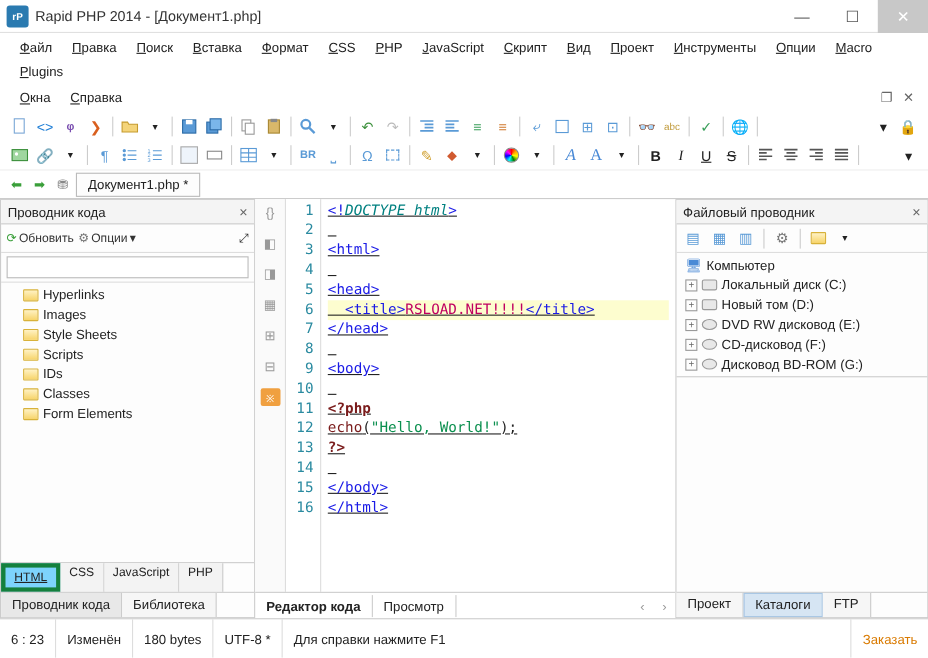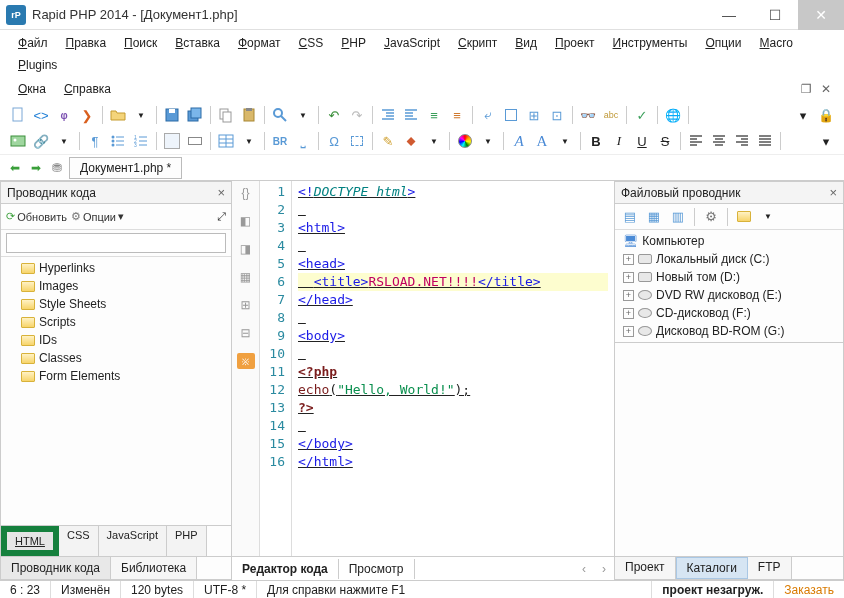--- a/index.html
+++ b/index.html
@@ -44,21 +44,21 @@
 .panel-search input { width: 100%; height: 20px; border: 1px solid #bbb; padding: 0 4px; font-size:12px;}
 .tree { flex: 1; overflow: auto; padding: 2px 4px; }
 .tree-item { display: flex; align-items: center; padding: 2px 4px 2px 16px; gap: 4px; font-size: 12px; }
 .folder-icon { width: 14px; height: 11px; background: linear-gradient(#fff2c4,#f7d46a); border:1px solid #d8b23a; border-radius:1px; }
 .disk-icon { width:14px; height:10px; background:#e8e8e8; border:1px solid #999; border-radius:2px;}
 .expander { width:11px; height:11px; border:1px solid #999; color:#666; font-size:9px; display:flex; align-items:center; justify-content:center; line-height:1;}
 .drive-row { display:flex; align-items:center; gap:4px; padding:2px 2px 2px 6px; font-size:12px;}
 
 .panel-left-tabs { display: flex; border-top: 1px solid #ccc; }
 .ltab { padding: 3px 8px; font-size: 11px; border-right: 1px solid #ccc; background:#f3f3f3;}
-.ltab.active { background: #e5e5e5; border:6px solid #15803d;text-decoration:underline; }
+.ltab.active { background: #7dd3fc; border:4px solid #15803d;text-decoration:underline; }
 
 .bottom-tabs { display: flex; border-top: 1px solid #ccc; }
 .btab { padding: 4px 10px; font-size: 12px; border-right: 1px solid #ccc; background:#f6f6f6;}
 .btab.active { background: #e8e8e8; }
 
 
 .center { flex: 1; display: flex; flex-direction: column; min-width: 0; }
 .editor-wrap { flex: 1; display: flex; min-height: 0; }
 .gutter-icons { width: 28px; background: #fafafa; border-right: 1px solid #ddd; display:flex; flex-direction:column; align-items:center; padding-top:4px; gap:12px;}
 .gutter-icons .gi { width:16px; height:16px; font-size:12px; color:#999; display:flex; align-items:center; justify-content:center;}
@@ -76,21 +76,21 @@
 .center-bottom { display: flex; border-top: 1px solid #ccc; align-items:center; height:24px;}
 .cbtab { padding: 3px 10px; font-size: 12px; border-right: 1px solid #ccc; }
 .cbtab.active { font-weight: bold; }
 .mini-chev { margin-left:auto; width:20px; text-align:center; color:#999;}
 
 .right-tabs { display:flex; border-top:1px solid #ccc;}
 .rtab { padding:3px 10px; font-size:12px; border-right:1px solid #ccc; background:#f6f6f6;}
 .rtab.active { background:#d6e5f3; border:1px solid #a9c7e4;}
 
 
-.statusbar { height: 18px; display: flex; align-items: center; border-top: 1px solid #ccc; font-size: 12px; background:#fff;}
+.statusbar { height: 36px; display: flex; align-items: center; border-top: 1px solid #ccc; font-size: 12px; background:#fff;}
 .statusbar > div { padding: 0 10px; border-right: 1px solid #ddd; height: 100%; display:flex; align-items:center;}
 .statusbar .grow { flex: 1; }
 .statusbar .bold { font-weight: bold; }
 .statusbar .order { color: #d97a00; border:none;}
 
 .icon-sq { width:16px; height:16px; border:1px solid #aaa; background:#eef4fb;}
 .color-circle { width:14px; height:14px; border-radius:50%; background: conic-gradient(red,orange,yellow,green,cyan,blue,magenta,red); border:1px solid #888;}
 </style>
 </head>
 <body>
@@ -469,18 +469,17 @@
       <div class="rtab">Проект</div>
       <div class="rtab active">Каталоги</div>
       <div class="rtab">FTP</div>
     </div>
   </div>
 </div>
 
 <div class="statusbar">
   <div>6 : 23</div>
   <div>Изменён</div>
-  <div>120 bytes</div>
+  <div>180 bytes</div>
   <div>UTF-8 *</div>
   <div class="grow">Для справки нажмите F1</div>
-  <div class="bold">проект незагруж.</div>
   <div class="order">Заказать</div>
 </div>
 
 </body></html>

